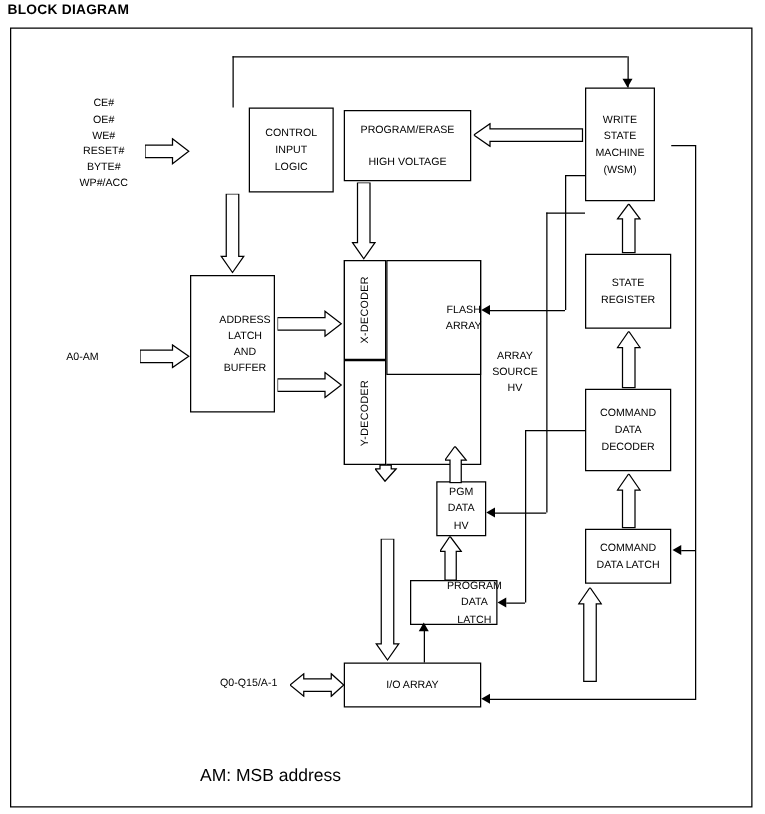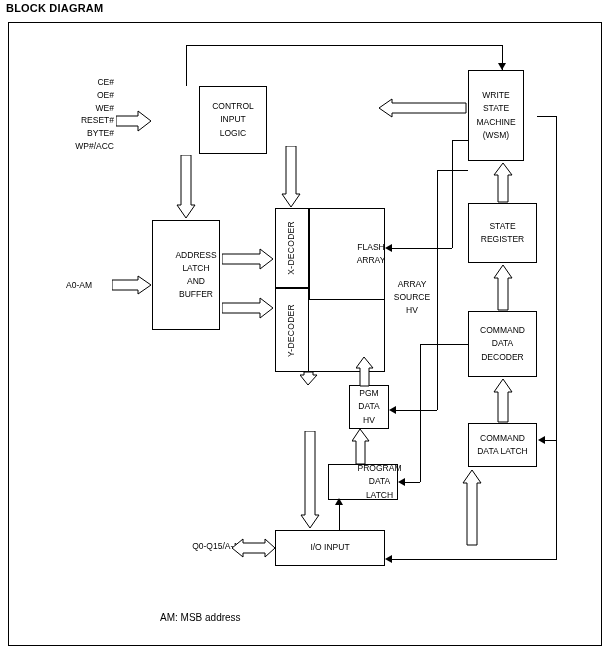--- a/index.html
+++ b/index.html
@@ -47,21 +47,21 @@
     line-height: 1.55;
     text-align: center;
     background: #ffffff;
     white-space: pre-line;
   }
   .box span { display: block; }
   .label {
     position: absolute;
     font-size: 8.5px;
     line-height: 1.5;
-    text-align: right;
+    text-align: center;
     white-space: pre-line;
     color: #000000;
   }
   .vtext {
     writing-mode: vertical-rl;
     transform: rotate(180deg);
     font-size: 8.5px;
     letter-spacing: 0.3px;
   }
   
@@ -76,21 +76,21 @@
     position: absolute;
     width: 0; height: 0;
   }
   .ah-l { border-top: 4px solid transparent; border-bottom: 4px solid transparent; border-right: 7px solid #000; }
   .ah-d { border-left: 4px solid transparent; border-right: 4px solid transparent; border-top: 7px solid #000; }
   .ah-u { border-left: 4px solid transparent; border-right: 4px solid transparent; border-bottom: 7px solid #000; }
   
   .harrow { position: absolute; }
   .footnote {
     position: absolute;
-    font-size: 10px;
+    font-size: 14px;
   }
 </style>
 </head>
 <body>
 
 <div id="page">
 
   <div id="title">BLOCK DIAGRAM</div>
 
   <div id="frame"></div>
@@ -105,20 +105,23 @@
   <div class="label" style="left:40px; top:279px; width:52px;">A0-AM</div>
 
   <div class="label" style="left:160px; top:540px; width:78px;">Q0-Q15/A-1</div>
 
   <div class="footnote" style="left:160px; top:612px;">AM: MSB address</div>
 
   <div class="box" style="left:152px; top:86px; width:68px; height:68px;margin-left:47px;">CONTROL
 INPUT
 LOGIC</div>
 
+  <div class="box" style="left:275px; top:88px; width:102px; height:57px;">PROGRAM/ERASE
+
+HIGH VOLTAGE</div>
 
   <div class="box" style="left:468px; top:70px; width:56px; height:91px;">WRITE
 STATE
 MACHINE
 (WSM)</div>
 
   <div class="box" style="left:152px; top:220px; width:68px; height:110px;padding-left:20px;">ADDRESS
 LATCH
 AND
 BUFFER</div>
@@ -152,21 +155,21 @@
 DATA LATCH</div>
 
 
   <div class="box" style="left:349px; top:385px; width:40px; height:44px;">PGM
 DATA
 HV</div>
 
   <div class="box" style="left:328px; top:464px; width:70px; height:36px;padding-left:33px;">PROGRAM
 DATA LATCH</div>
 
-  <div class="box" style="left:275px; top:530px; width:110px; height:36px;">I/O INPUT</div>
+  <div class="box" style="left:275px; top:530px; width:110px; height:36px;">I/O ARRAY</div>
 
   <svg class="harrow" style="left:116px; top:110px;" width="36" height="22" viewBox="0 0 36 22">
     <polygon points="0,6 22,6 22,1 35,11 22,21 22,16 0,16" fill="#ffffff" stroke="#000000" stroke-width="1"></polygon>
   </svg>
 
   <svg class="harrow" style="left:112px; top:275px;" width="40" height="20" viewBox="0 0 40 20">
     <polygon points="0,5 26,5 26,1 39,10 26,19 26,15 0,15" fill="#ffffff" stroke="#000000" stroke-width="1"></polygon>
   </svg>
 
   <svg class="harrow" style="left:222px; top:248px;" width="52" height="22" viewBox="0 0 52 22">

